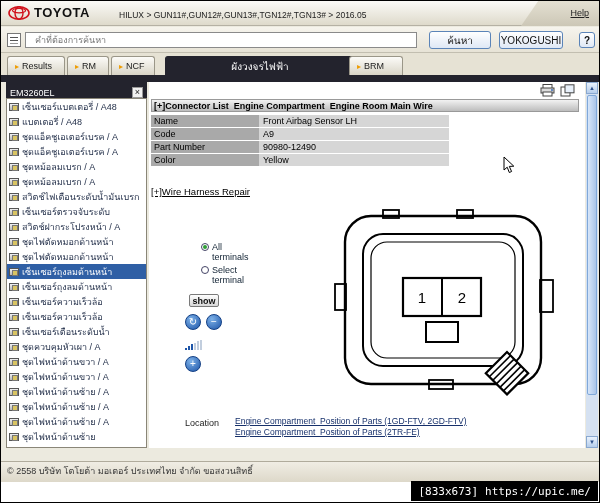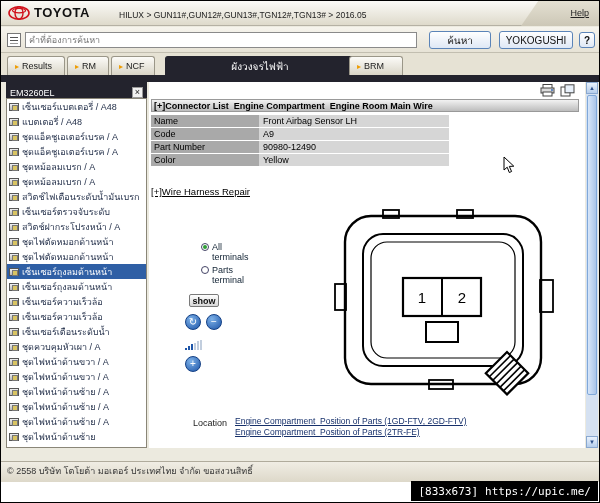--- a/index.html
+++ b/index.html
@@ -17,26 +17,26 @@
   .brand { font-size:13px; font-weight:bold; letter-spacing:0.5px; color:#111; }
   .vehicle-path { position:absolute; left:118px; top:9px; font-size:8.5px; color:#222; }
   .help-link { position:absolute; right:10px; top:7px; font-size:9px; color:#222; text-decoration:underline; cursor:pointer; }
 
   
   .searchbar { position:absolute; left:0; top:26px; width:100%; height:26px;
                background:linear-gradient(#f6f4ed,#e7e3d6); border-bottom:1px solid #c2beb0; }
   .search-glyph { position:absolute; left:6px; top:6px; width:14px; height:14px; background:#fff; border:1px solid #777; }
   .search-glyph i { position:absolute; left:2px; top:3px; width:8px; height:1px; background:#555; box-shadow:0 3px 0 #555, 0 6px 0 #999; }
   .search-input { position:absolute; left:24px; top:5px; width:392px; height:16px; border:1px solid #8a8a8a;
-                  font-size:9px; padding:0 3px; font-family:"Liberation Sans", sans-serif; }
+                  font-size:9px; padding:0 9px; font-family:"Liberation Sans", sans-serif; }
   .btn { position:absolute; top:4px; height:18px; border:1px solid #5b84b8; border-radius:3px;
          background:linear-gradient(#ffffff,#dfe8f5); font-size:10px; color:#111;
          display:flex; align-items:center; justify-content:center; cursor:pointer; }
   .btn-search { left:428px; width:62px; }
-  .btn-yoko   { left:498px; width:74px; }
+  .btn-yoko   { left:498px; width:64px; }
   .btn-q      { left:578px; width:16px; height:16px; top:5px; font-size:10px; font-weight:bold; }
 
   
   .tabs { position:absolute; left:0; top:52px; width:100%; height:22px; background:#e6e2d4; }
   .tabband { position:absolute; left:0; top:74px; width:100%; height:7px; background:#23232d; }
   .tab { position:absolute; top:3px; height:19px; border:1px solid #9a9688; border-bottom:none;
          border-radius:3px 3px 0 0; background:linear-gradient(#fcfbf8,#d9d5c7); font-size:9px; color:#222;
          display:flex; align-items:center; gap:3px; padding:0 7px; cursor:pointer; }
   .tab .tarr { color:#ef9c00; font-size:8px; }
   .tab-active { left:164px; width:190px; background:#23232d; border-color:#23232d; color:#fff;
@@ -84,21 +84,21 @@
   .cbtn { width:16px; height:16px; border-radius:50%; border:1px solid #123f85; color:#fff;
           background:radial-gradient(circle at 35% 30%, #7db1e8, #1d55a8);
           font-size:10px; line-height:14px; text-align:center; cursor:pointer; }
   .zoom-bars { position:absolute; left:36px; top:258px; display:flex; align-items:flex-end; gap:1px; height:10px; }
   .zoom-bars i { display:block; width:2px; background:#1d55a8; }
   .zoom-bars i.lite { background:#c2cede; }
   .plus-wrap { position:absolute; left:36px; top:274px; }
 
   .connector-svg { position:absolute; left:180px; top:122px; }
 
-  .location-label { position:absolute; left:36px; top:336px; font-size:9px; color:#222;margin-left:8px; }
+  .location-label { position:absolute; left:36px; top:336px; font-size:9px; color:#222; }
   .location-links { position:absolute; left:86px; top:334px; font-size:8.5px; color:#16306b; line-height:11px; }
   .location-links div { text-decoration:underline; white-space:pre; cursor:pointer; }
 
   
   .vscroll { position:absolute; left:585px; top:81px; width:12px; height:366px; background:#d5e1f1; }
   .sarrow { position:absolute; left:0; width:12px; height:12px; border:1px solid #89a8d0;
             background:linear-gradient(#e9f2fd,#b5cdeb); color:#2b4f8a; font-size:6px;
             text-align:center; line-height:11px; cursor:pointer; }
   .sarrow.up { top:0; } .sarrow.down { bottom:0; }
   .vthumb { position:absolute; left:1px; top:13px; width:10px; height:300px; border:1px solid #7fa8d9;
@@ -304,21 +304,21 @@
 
       <div class="wire-link">[+]Wire Harness Repair</div>
 
       <div class="radio-group">
         <div class="radio-row">
           <span class="radio checked"></span>
           <span class="rlabel">All terminals</span>
         </div>
         <div class="radio-row">
           <span class="radio"></span>
-          <span class="rlabel">Parts terminal</span>
+          <span class="rlabel">Select terminal</span>
         </div>
       </div>
       <div class="show-btn">show</div>
 
       <div class="zoom-btns">
         <div class="cbtn">↻</div>
         <div class="cbtn">−</div>
       </div>
       <div class="zoom-bars">
         <i style="height:2px"></i>

